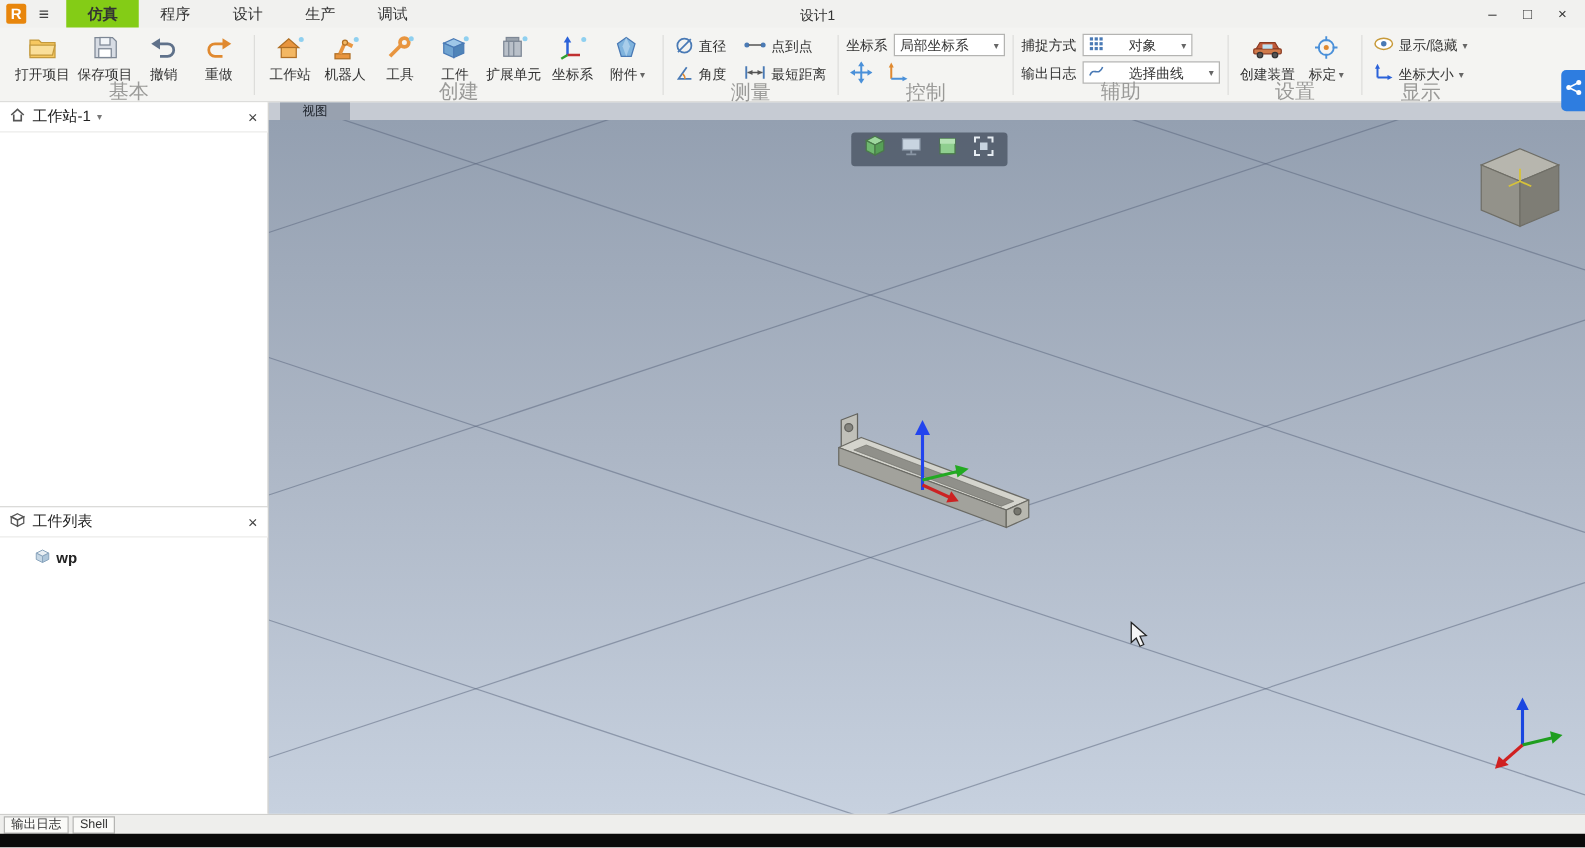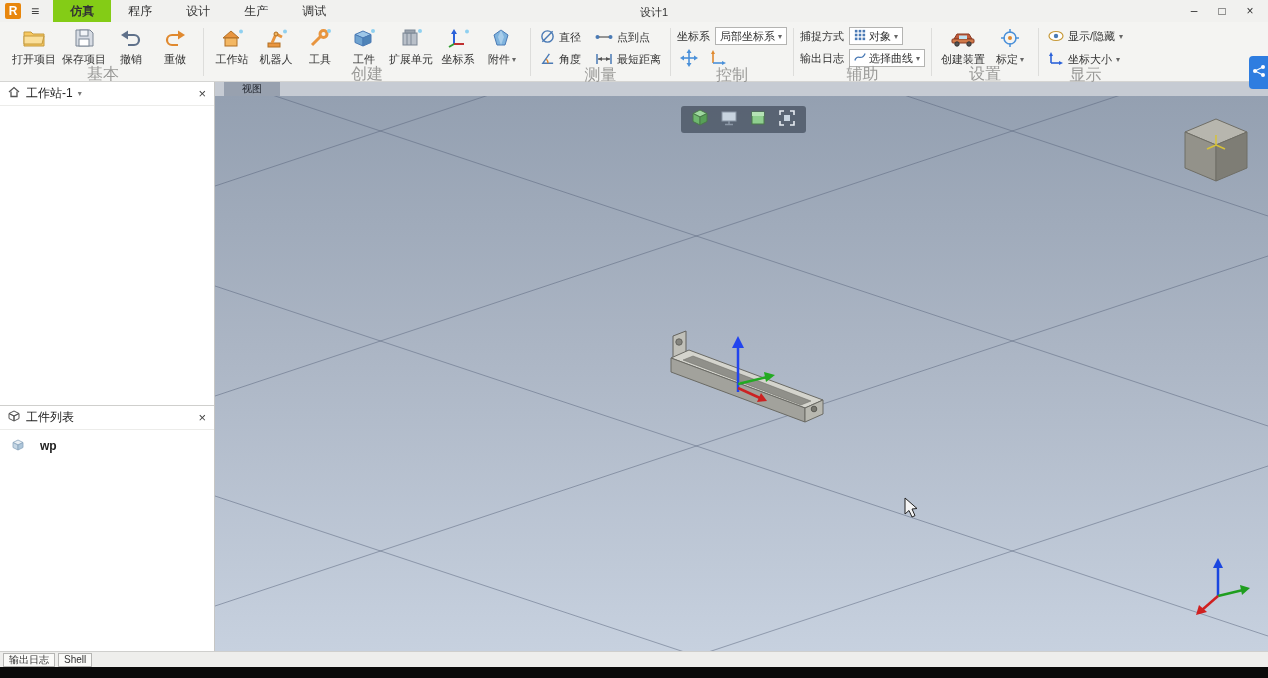--- a/index.html
+++ b/index.html
@@ -32,39 +32,39 @@
   .rsep { width:1px; background:#dddddb; margin:5px 1px; flex:none; }
   .rbtn-big { min-width:44px; display:flex; flex-direction:column; align-items:center;
     padding:3px 3px 0 3px; border-radius:2px; }
   .rbtn-big .ic { height:24px; display:flex; align-items:center; justify-content:center; }
   .rbtn-big .lbl { font-size:11px; color:#333; white-space:nowrap; margin-top:2px;
     display:flex; align-items:center; gap:2px; }
   .rbtn-small { display:flex; align-items:center; gap:4px; font-size:11px; color:#333;
     height:19px; padding:0 3px; white-space:nowrap; }
   .rcol { display:flex; flex-direction:column; justify-content:flex-start; gap:4px; padding-top:4px; }
   .rrow { display:flex; align-items:center; gap:5px; font-size:11px; color:#333; white-space:nowrap; }
-  .rdrop { display:inline-flex; align-items:center; gap:3px; background:#fff;
+  .rdrop { display:inline-flex; align-items:center; gap:20px; background:#fff;
     border:1px solid #b4b4b2; height:18px; padding:0 4px; font-size:11px; color:#333; }
   .drop-arrow { font-size:8px; color:#666; }
   .icbtn { width:24px; height:20px; display:flex; align-items:center; justify-content:center; }
   .mgrid { display:grid; grid-template-columns:auto auto; column-gap:8px; row-gap:3px; padding-top:5px; }
 
   
   .main { flex:1; display:flex; min-height:0; }
   .sidebar { width:215px; flex:none; background:#ffffff; border-right:1px solid #c6c6c4;
     position:relative; }
   .panel-header { height:24px; display:flex; align-items:center; padding:0 8px;
     font-size:12px; color:#222; border-bottom:1px solid #ececea; background:#fff; }
   .panel-header .ph-title { margin-left:6px; }
   .panel-header .ph-chevron { margin-left:5px; font-size:8px; color:#777; }
   .panel-close { margin-left:auto; font-size:13px; color:#444; line-height:1; }
   .tree-item-selected { height:23px; background:#1878d2; color:#fff; font-size:12px;
     display:flex; align-items:center; padding-left:24px; gap:5px; }
   .panel2 { position:absolute; left:0; right:0; top:323px; border-top:1px solid #cfcfcd; }
-  .tree-item { height:20px; display:flex; align-items:center; padding-left:12px; gap:16px;
+  .tree-item { height:20px; display:flex; align-items:center; padding-left:28px; gap:5px;
     font-size:12px; color:#222; font-weight:bold; margin-top:6px; }
 
   .viewwrap { flex:1; display:flex; flex-direction:column; min-width:0; }
   .vp-tabstrip { height:14px; background:#c6cbd3; display:flex; flex:none; }
   .vp-tab { width:56px; margin-left:9px; background:#98a1af; color:#20252d; font-size:10px;
     display:flex; align-items:center; justify-content:center; }
   .viewport { flex:1; position:relative; overflow:hidden;
     background:linear-gradient(to bottom,#94a0b1 0%,#abb5c4 45%,#c7d1df 100%); }
   .viewport > svg.scene { position:absolute; inset:0; width:100%; height:100%; }
   .vp-toolbar { position:absolute; left:466px; top:10px; height:27px;

